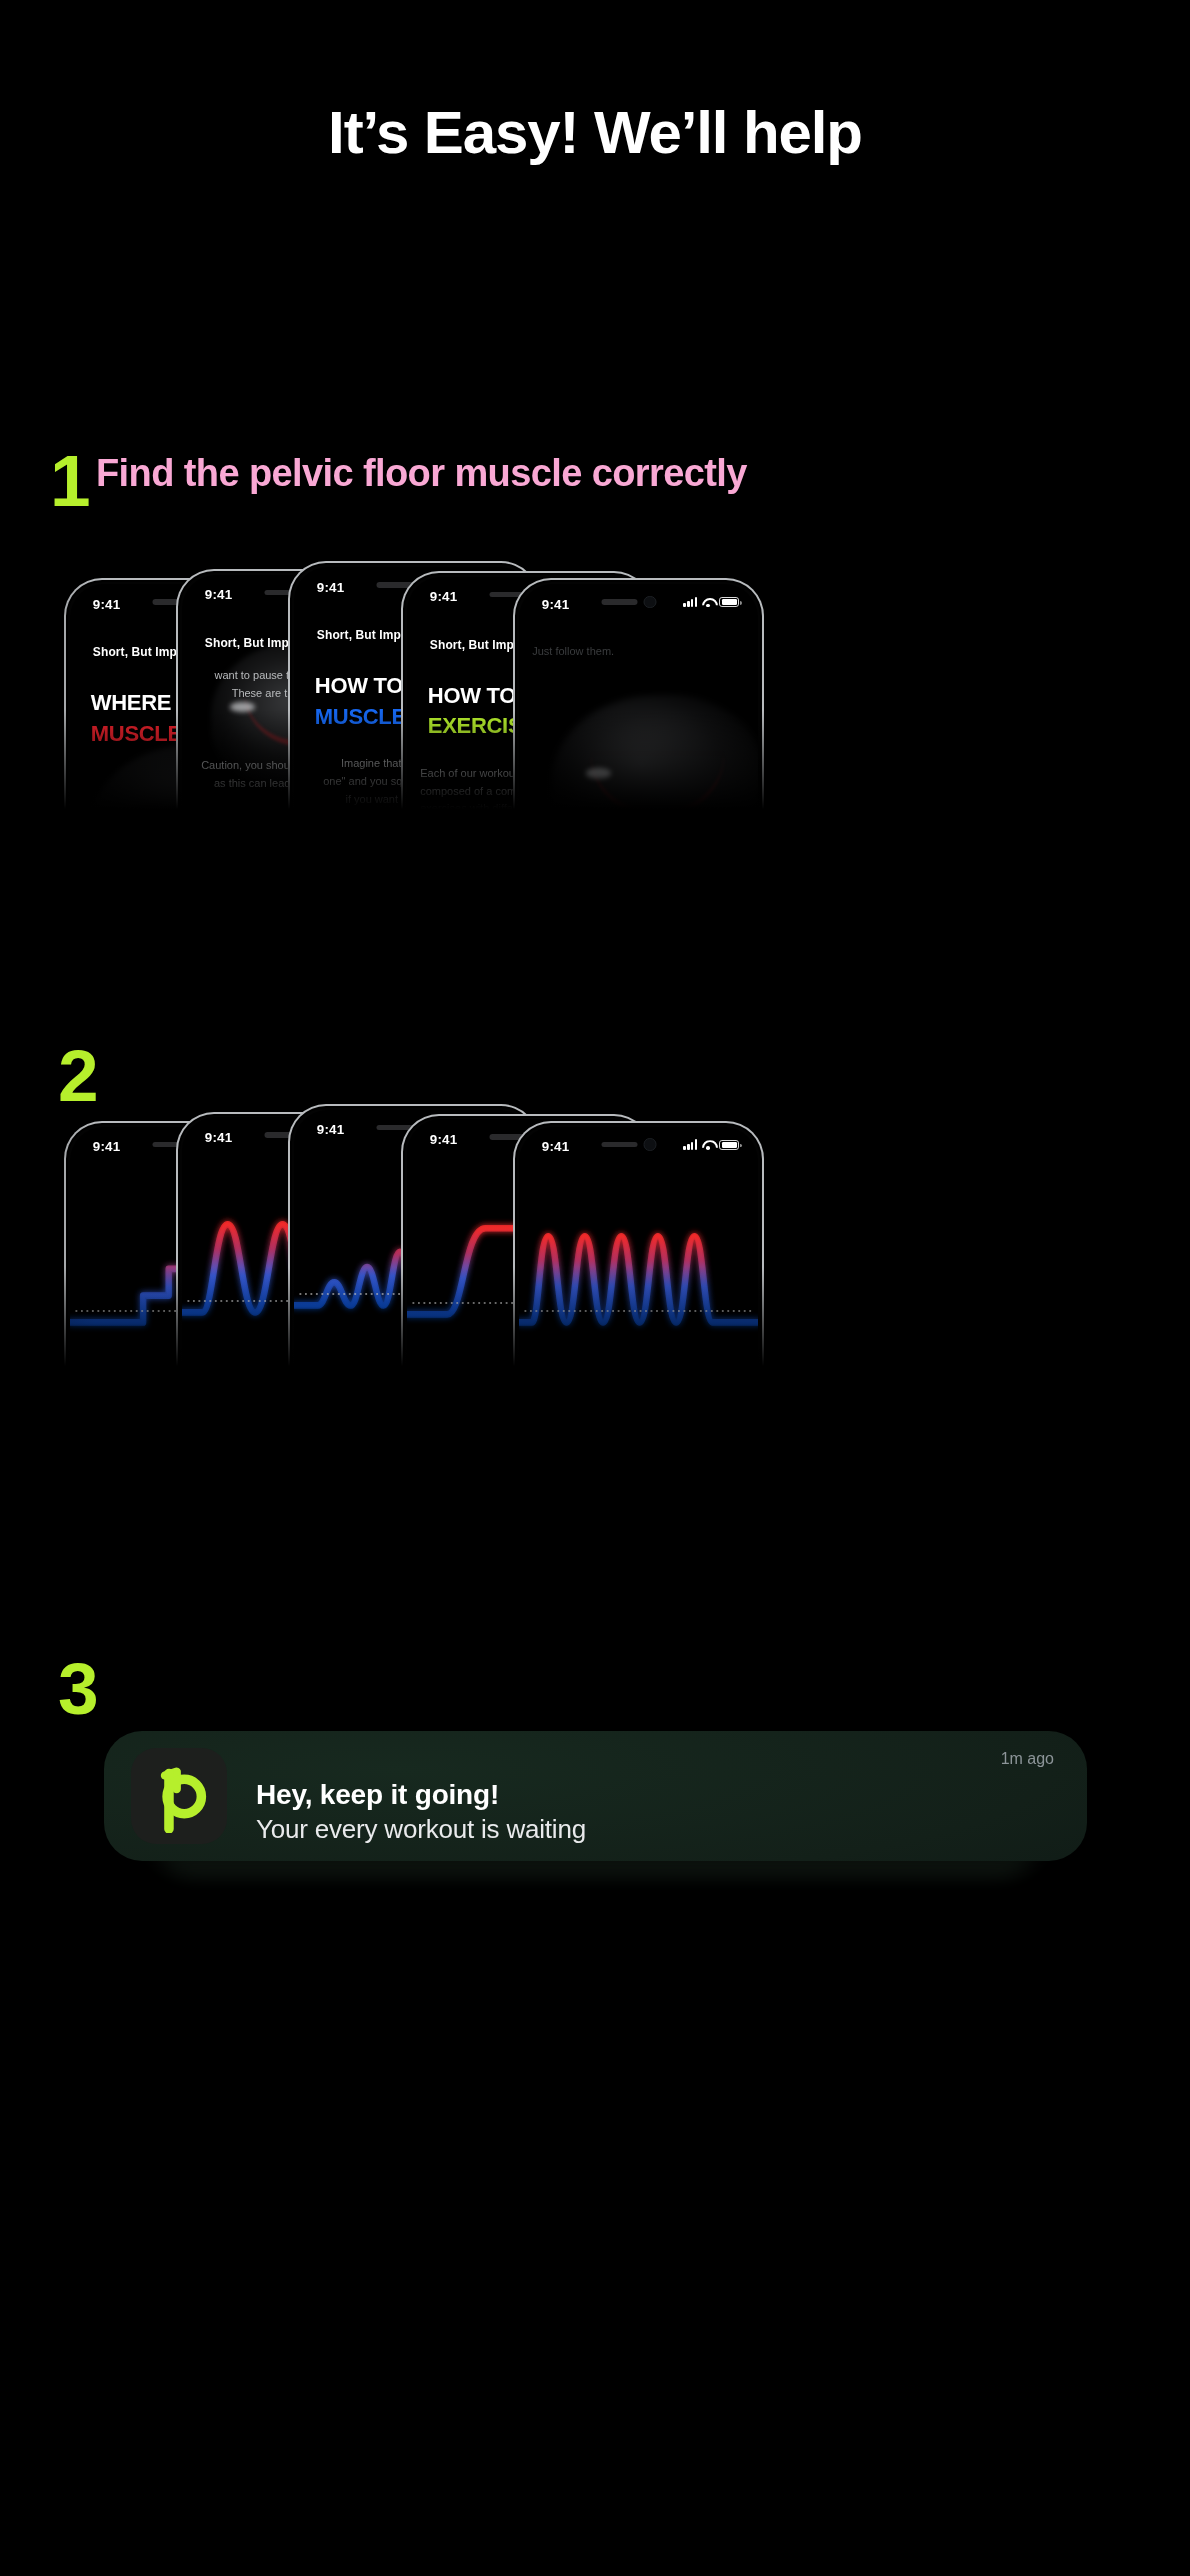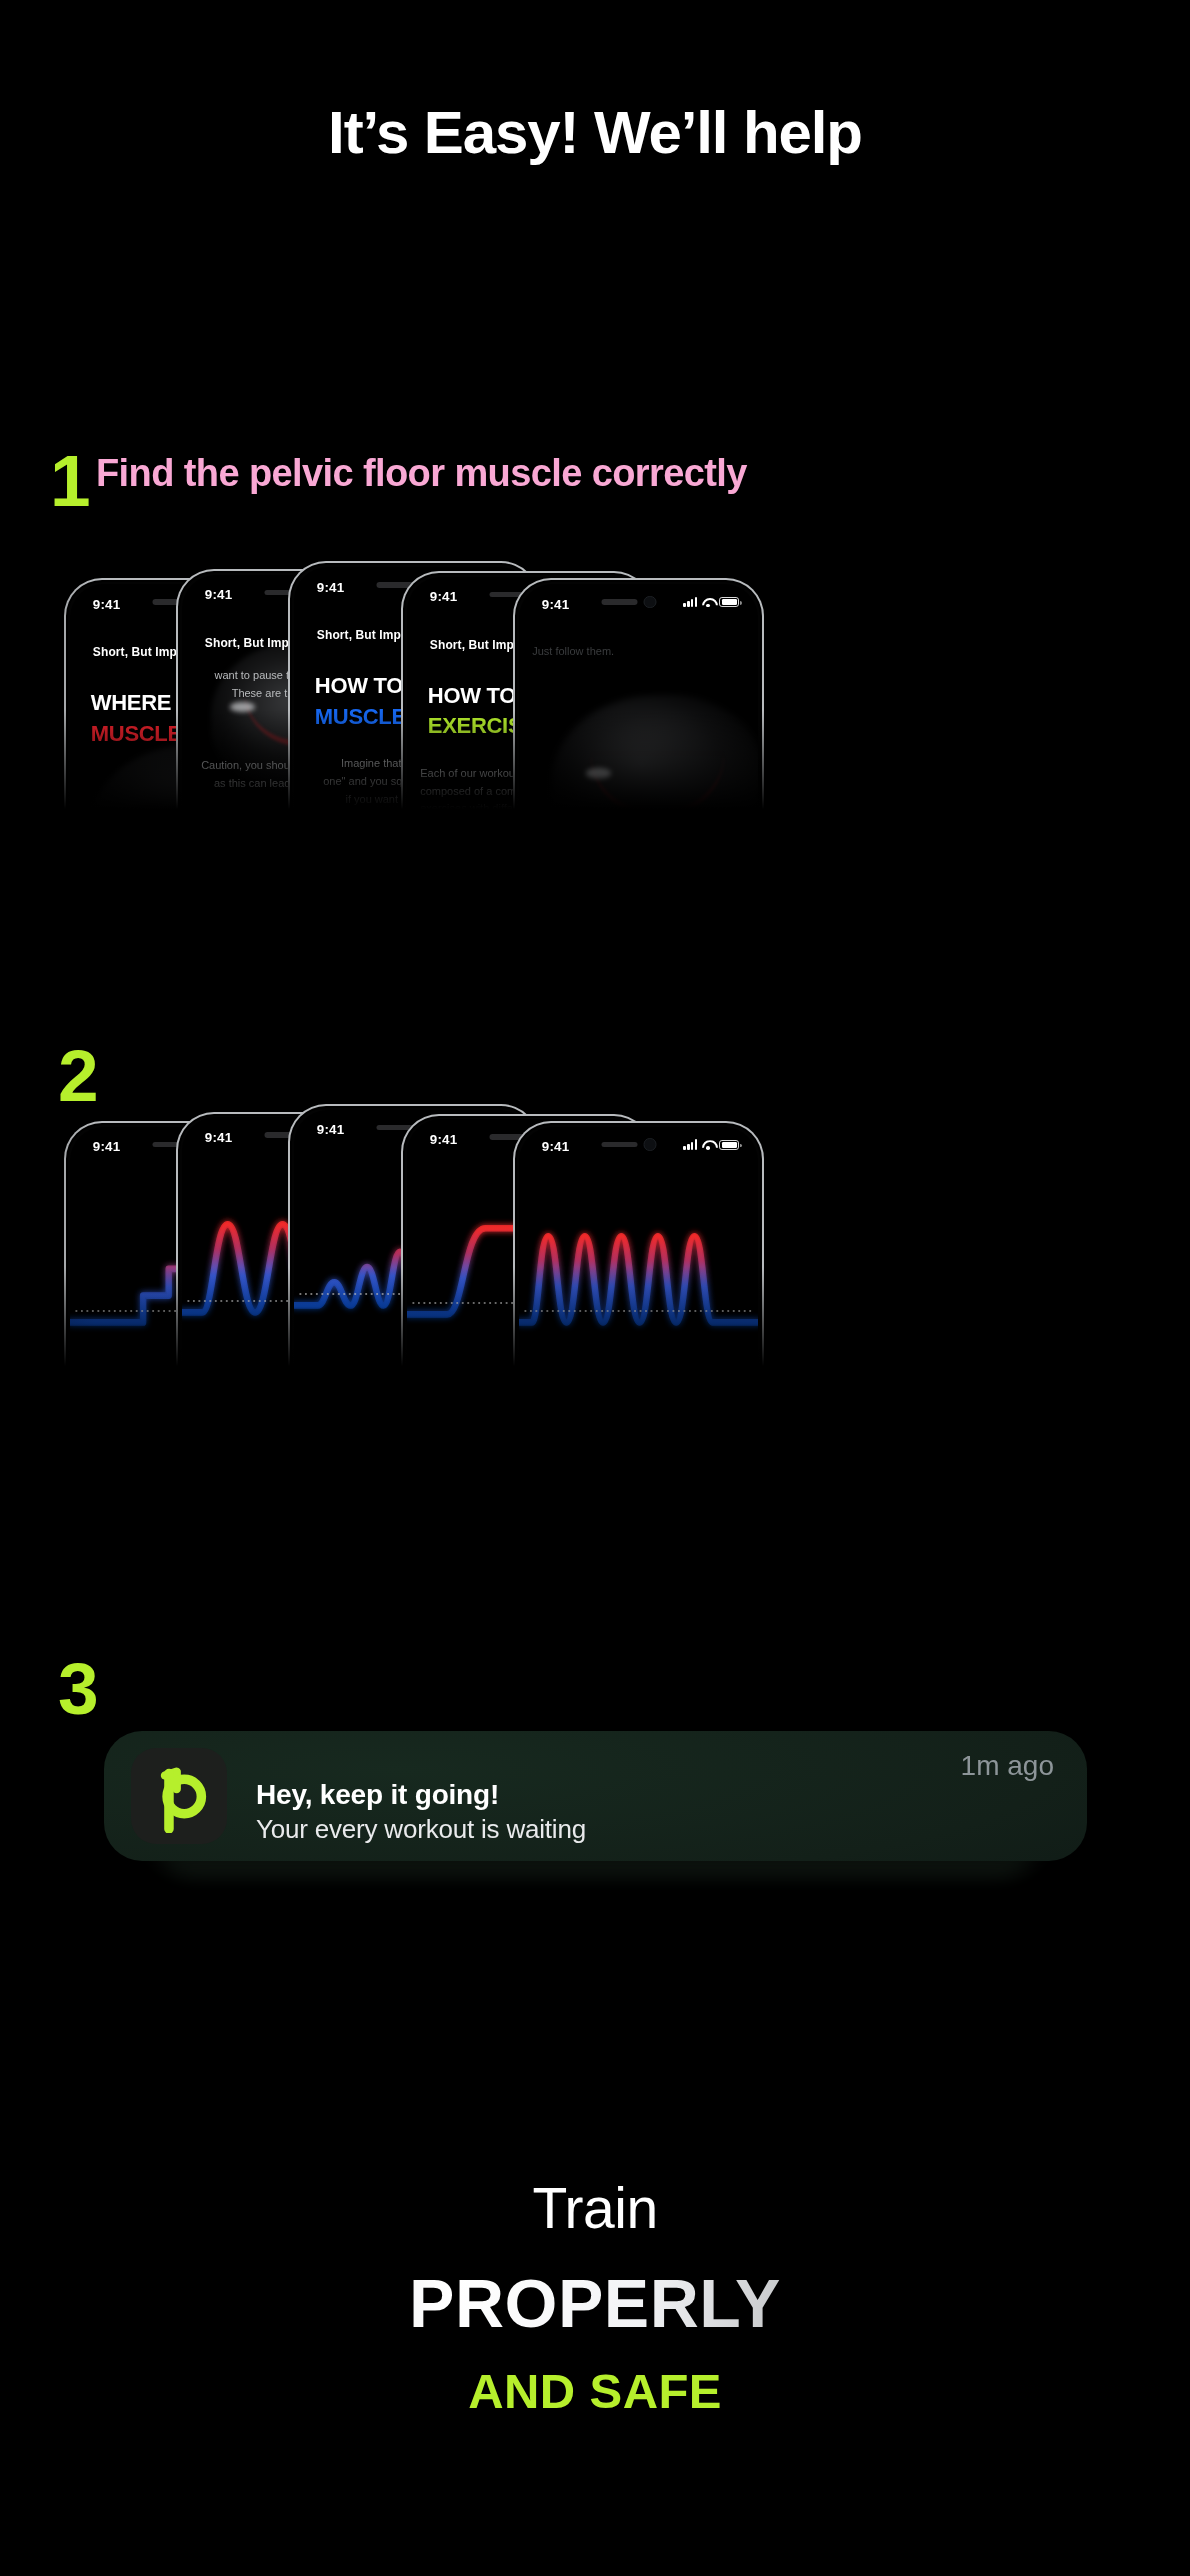--- a/index.html
+++ b/index.html
@@ -157,21 +157,21 @@
     box-shadow:0 5.8px 25px rgba(0,0,0,.6);
   }
   .notif-icon{
     width:96px; height:96px; border-radius:25px;
     background:#1d1f1d; flex:none; position:relative; overflow:hidden;
   }
   .notif-icon svg{ position:absolute; left:17px; top:11.5px; }
   .notif-text{ margin-left:29px; flex:1;margin-top:32px; }
   .notif-title{ font-size:28px; font-weight:bold; color:#fff; letter-spacing:-0.2px; }
   .notif-sub{ font-size:26px; color:#e9eaec; margin-top:3.8px; letter-spacing:-0.2px; }
-  .notif-time{ font-size:28px; color:#8d9599; white-space:nowrap; align-self:flex-start; margin-top:19px; }
+  .notif-time{ font-size:16px; color:#8d9599; white-space:nowrap; align-self:flex-start; margin-top:19px; }
 
   
   .foot{ position:absolute; left:0; width:1190px; text-align:center; }
   .foot-1{
     font-size:57px; color:#fff; font-weight:normal; letter-spacing:-0.5px;
   }
   .foot-2{
     font-size:68px; font-weight:bold; letter-spacing:0.5px; margin-top:23px;
     background:linear-gradient(100deg,#8d8f92 0%,#d7d9dc 16%,#ffffff 38%,#f2f3f5 54%,#a9abae 74%,#e7e9ec 90%,#9b9da0 100%);
     -webkit-background-clip:text; background-clip:text; color:transparent;
@@ -635,20 +635,15 @@
         </div>
         <div class="notif-text">
           <div class="notif-title">Hey, keep it going!</div>
           <div class="notif-sub">Your every workout is waiting</div>
         </div>
         <div class="notif-time">1m ago</div>
       </div>
     </div>
   </section>
 
-  <div class="foot" style="top:2175px;">
-    <div class="foot-1">Train</div>
-    <div class="foot-2">PROPERLY</div>
-    <div class="foot-3">AND SAFE</div>
-  </div>
 
 </div>
 
 
 </body></html>

